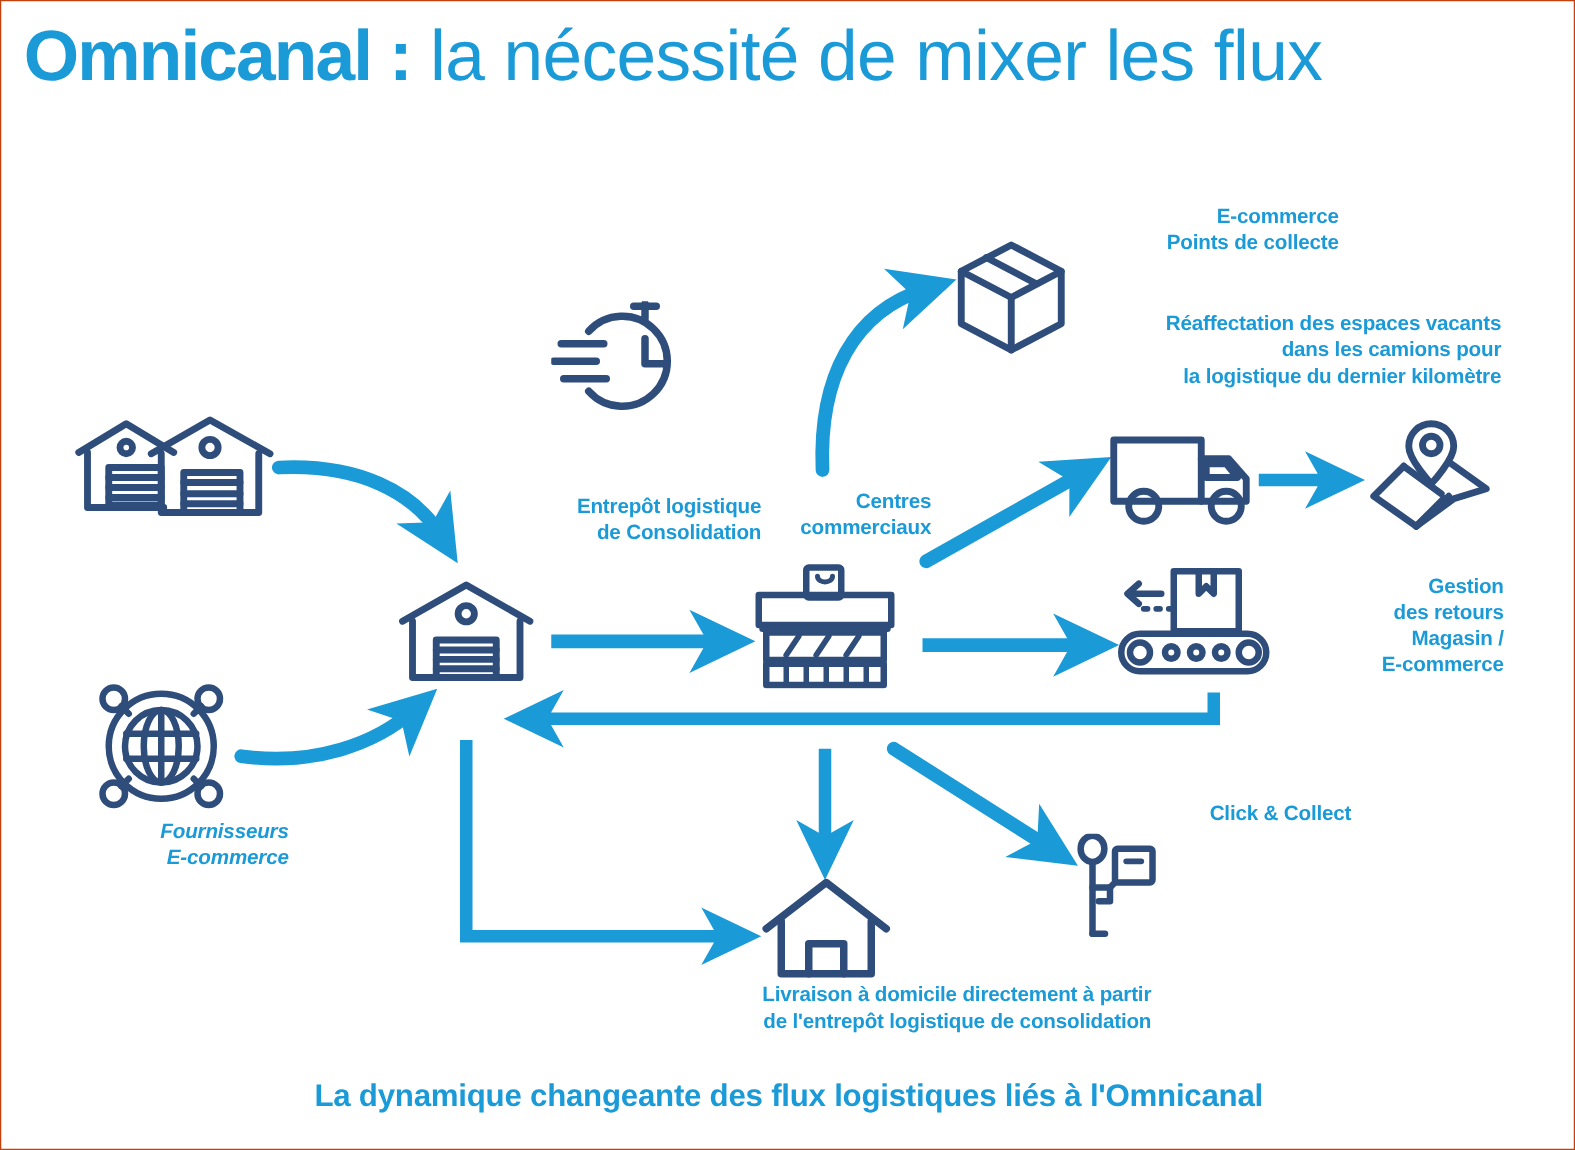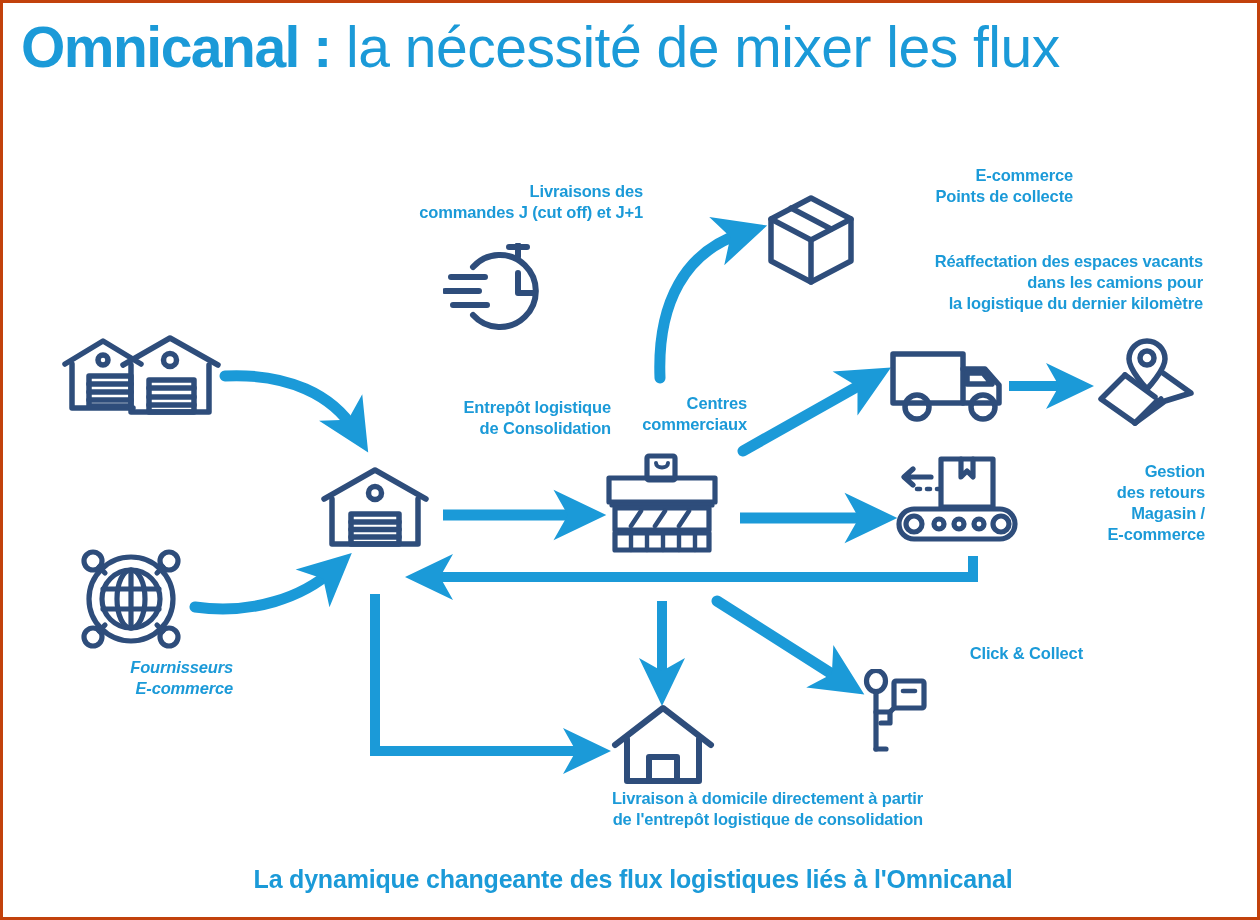--- a/index.html
+++ b/index.html
@@ -9,21 +9,21 @@
   }
   body {
     font-family: "Liberation Sans", sans-serif;
   }
   #page {
     position: relative;
     width: 1260px;
     height: 920px;
     background: #ffffff;
     overflow: hidden;
-    border: 3px solid #c2410c;
+    border: 1px solid #c2410c;
     box-sizing: border-box;
   }
 
   
   #title {
     position: absolute;
     left: 18px;
     top: 8px;
     width: 1225px;
     height: 72px;
@@ -236,22 +236,20 @@
       <path d="M17,23 L17,80"></path>
       <path d="M17,43 L31,43 L31,54 L22,54"></path>
       <path d="M17,80 L27,80"></path>
       <rect x="35" y="12" width="30" height="27" rx="2"></rect>
       <path d="M44,22 L56,22" stroke-width="4.6"></path>
       <path d="M31,43 L35,39"></path>
     </g>
   </svg>
 
 
-  <div class="lbl" style="left:370px; top:178px; width:270px; white-space:pre-line;">Livraisons des
-commandes J (cut off) et J+1</div>
 
   <div class="lbl" style="left:800px; top:162px; width:270px; white-space:pre-line;">E-commerce
 Points de collecte</div>
 
   <div class="lbl" style="left:880px; top:248px; width:320px; white-space:pre-line;">Réaffectation des espaces vacants
 dans les camions pour
 la logistique du dernier kilomètre</div>
 
   <div class="lbl" style="left:338px; top:394px; width:270px; white-space:pre-line;">Entrepôt logistique
 de Consolidation</div>

